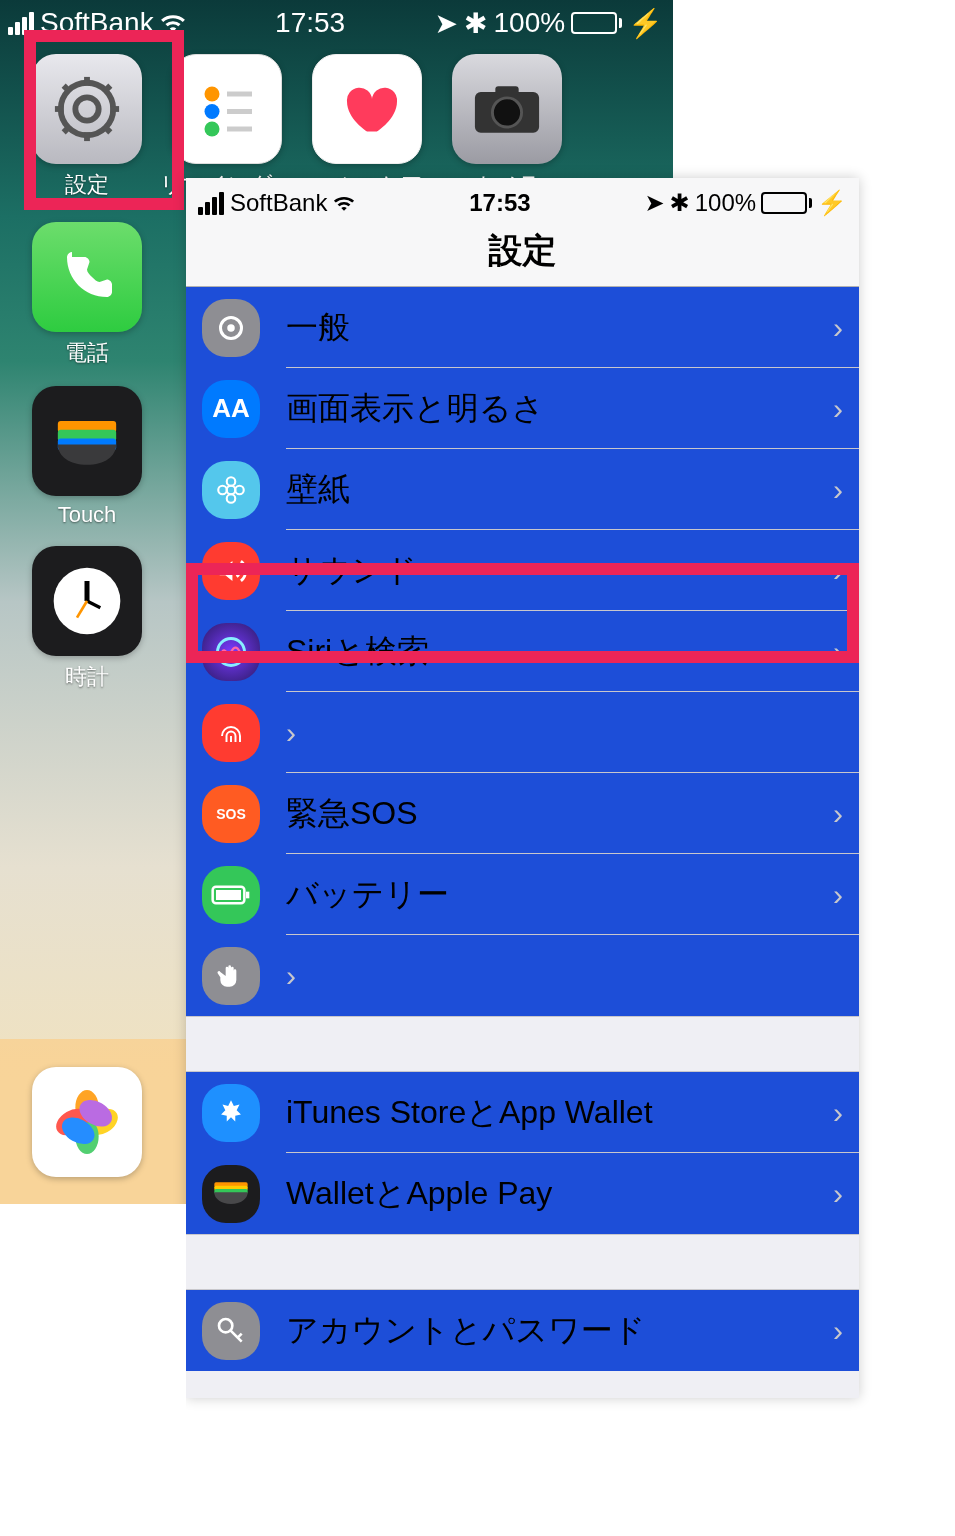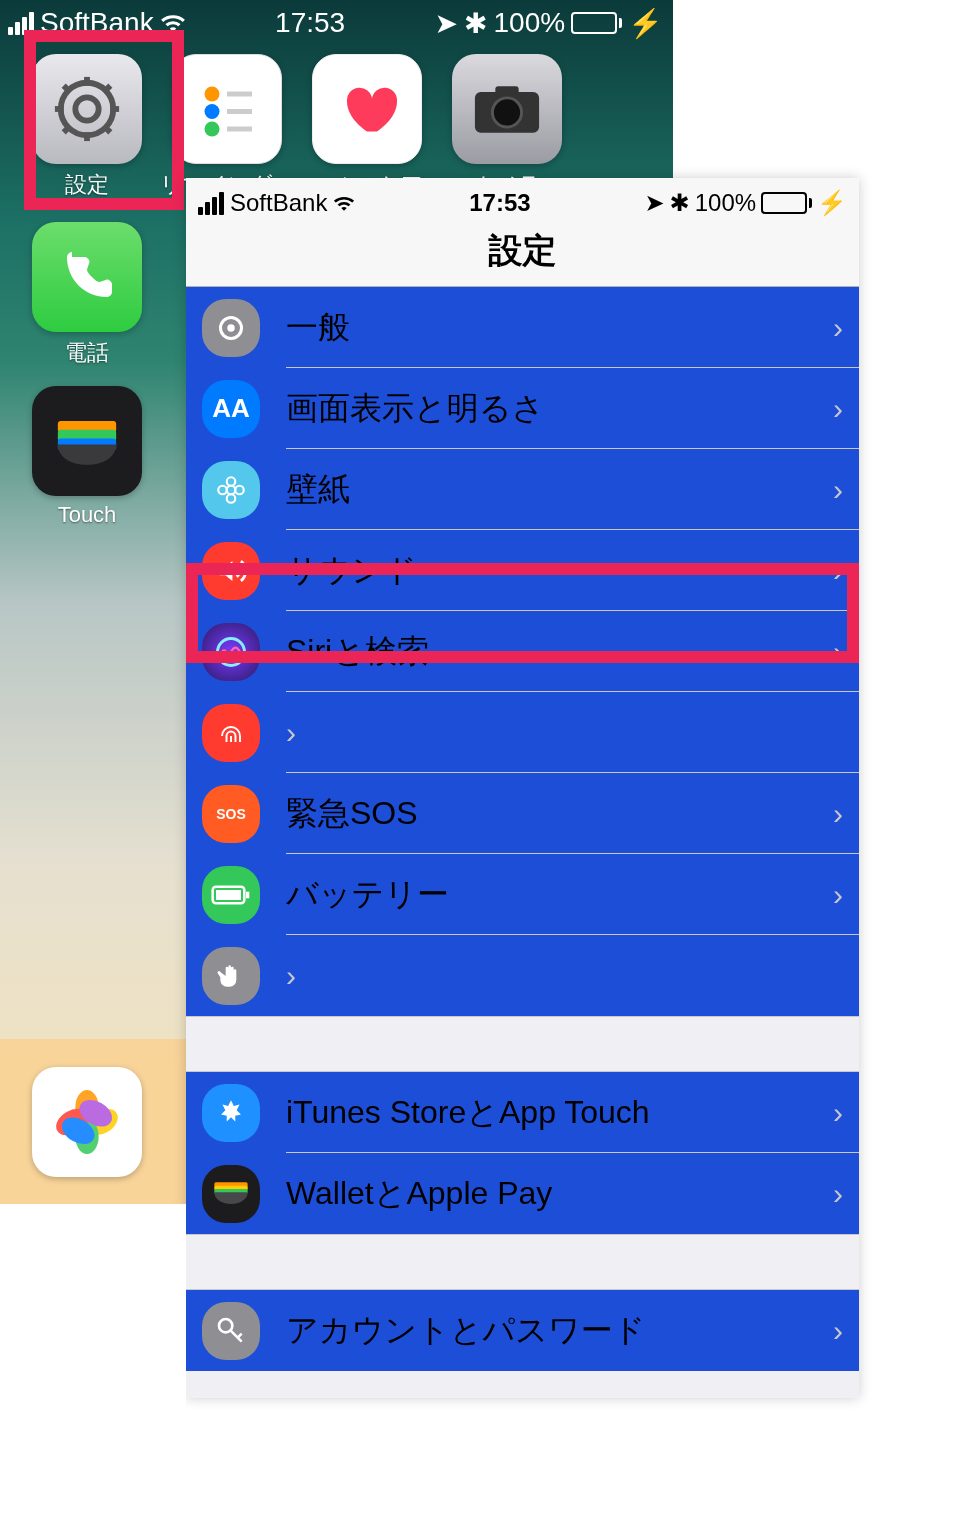--- a/index.html
+++ b/index.html
@@ -156,20 +156,31 @@
       <div class="appicon ic-wallet">
           <svg width="70" height="55" viewBox="0 0 24 18">
             <rect x="2" y="2" width="20" height="4" rx="1" fill="#ff9500"></rect>
             <rect x="2" y="5" width="20" height="4" rx="1" fill="#34c759"></rect>
             <rect x="2" y="8" width="20" height="4" rx="1" fill="#007aff"></rect>
             <path d="M2 10c0 4 4 7 10 7s10-3 10-7H2z" fill="#3a3a3c"></path>
           </svg>
         </div>
       <div class="applabel">Touch</div>
     </div>
+    <div class="app">
+      <div class="appicon ic-clock">
+          <svg width="80" height="80" viewBox="0 0 24 24">
+            <circle cx="12" cy="12" r="10" fill="#fff"></circle>
+            <line x1="12" y1="12" x2="12" y2="6" stroke="#000" stroke-width="1.5"></line>
+            <line x1="12" y1="12" x2="16" y2="14" stroke="#000" stroke-width="1"></line>
+            <line x1="12" y1="12" x2="9" y2="17" stroke="#ff9500" stroke-width="0.8"></line>
+          </svg>
+        </div>
+      <div class="applabel">時計</div>
+    </div>
   </div>
 
   <div class="dock">
     <div class="app">
       <div class="appicon ic-photos">
           <svg width="70" height="70" viewBox="0 0 24 24">
             <g opacity="0.85">
               <ellipse cx="12" cy="7" rx="4" ry="6" fill="#ff9500"></ellipse>
               <ellipse cx="17" cy="12" rx="4" ry="6" fill="#ffcc00" transform="rotate(60 17 12)"></ellipse>
               <ellipse cx="12" cy="17" rx="4" ry="6" fill="#34c759"></ellipse>
@@ -317,21 +328,21 @@
 
   <div class="section-gap"></div>
 
   <div class="list">
     <div class="row">
       <div class="rowicon ic-itunes">
           <svg width="34" height="34" viewBox="0 0 24 24">
             <path d="M12 3l2 4 4-1-2 4 3 3-4 1 0 4-3-3-3 3 0-4-4-1 3-3-2-4 4 1z" fill="#fff"></path>
           </svg>
         </div>
-      <div class="rowlabel">iTunes StoreとApp Touch</div>
+      <div class="rowlabel">iTunes StoreとApp Wallet</div>
       <div class="chev">›</div>
         <div class="sep"></div>
     </div>
     <div class="row">
       <div class="rowicon ic-walletpay">
           <svg width="40" height="32" viewBox="0 0 24 18">
             <rect x="2" y="2" width="20" height="3" rx="1" fill="#ff9500"></rect>
             <rect x="2" y="4" width="20" height="3" rx="1" fill="#ffcc00"></rect>
             <rect x="2" y="6" width="20" height="3" rx="1" fill="#34c759"></rect>
             <path d="M2 8c0 4 4 7 10 7s10-3 10-7H2z" fill="#48484a"></path>

